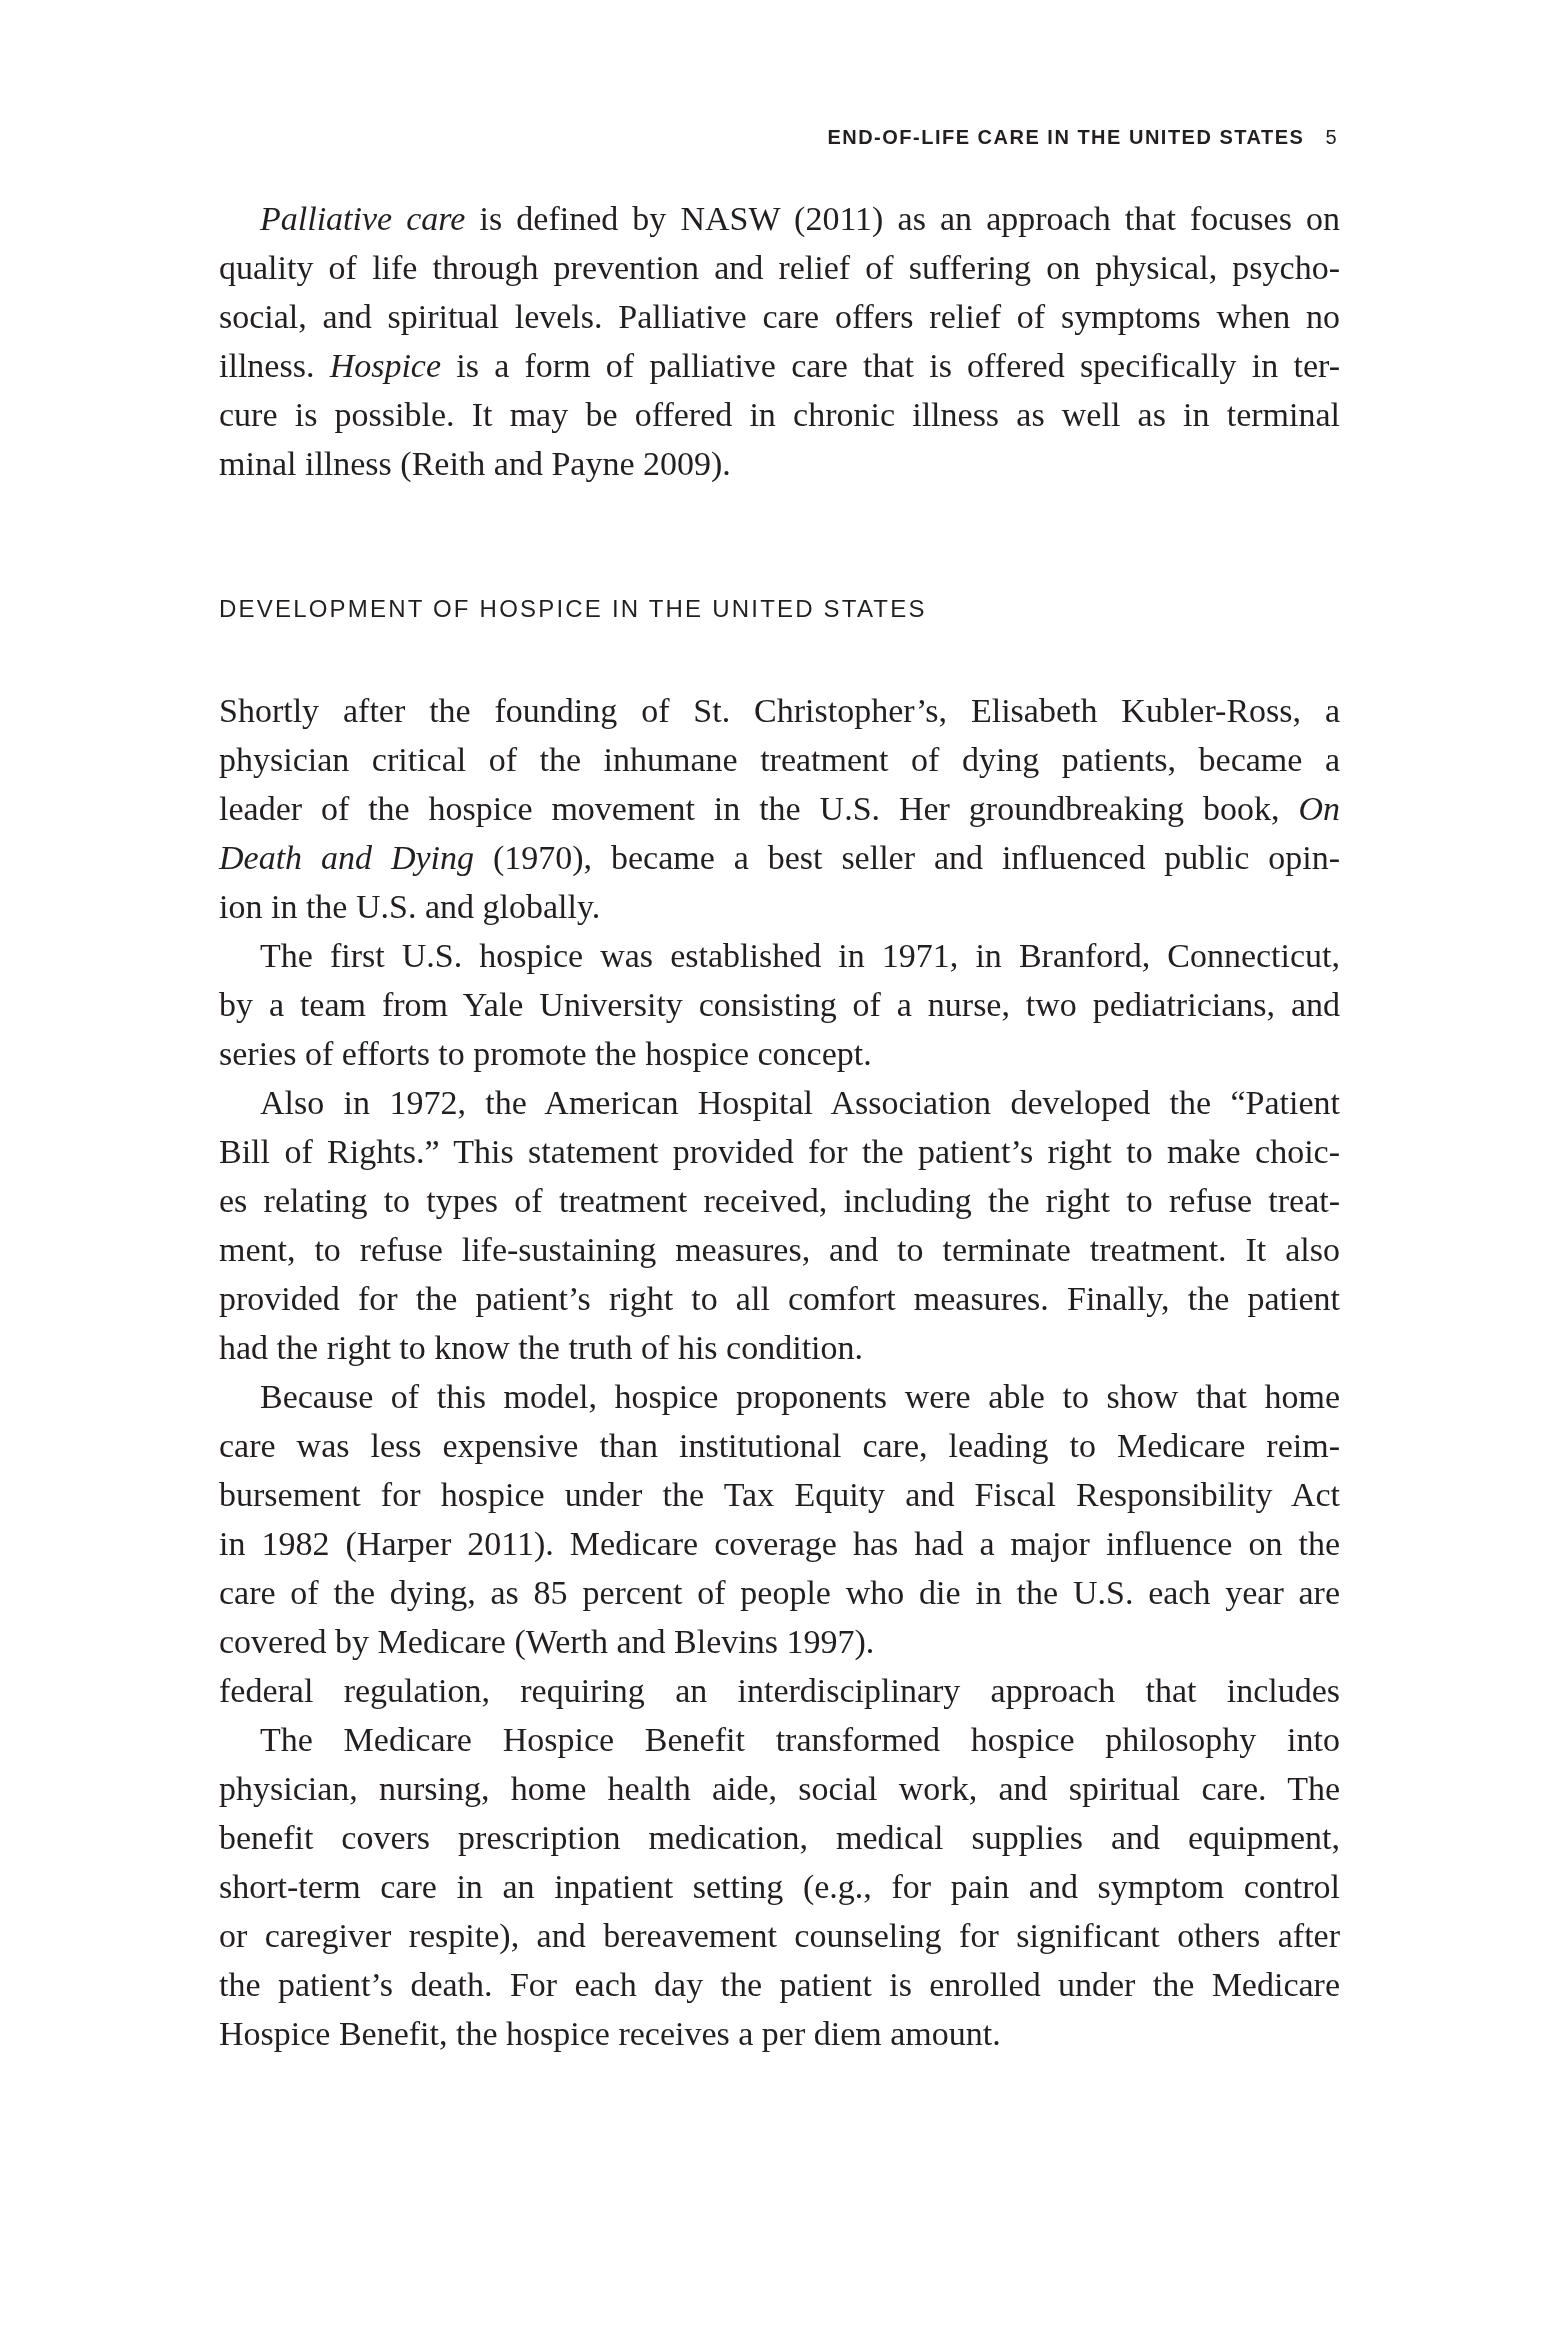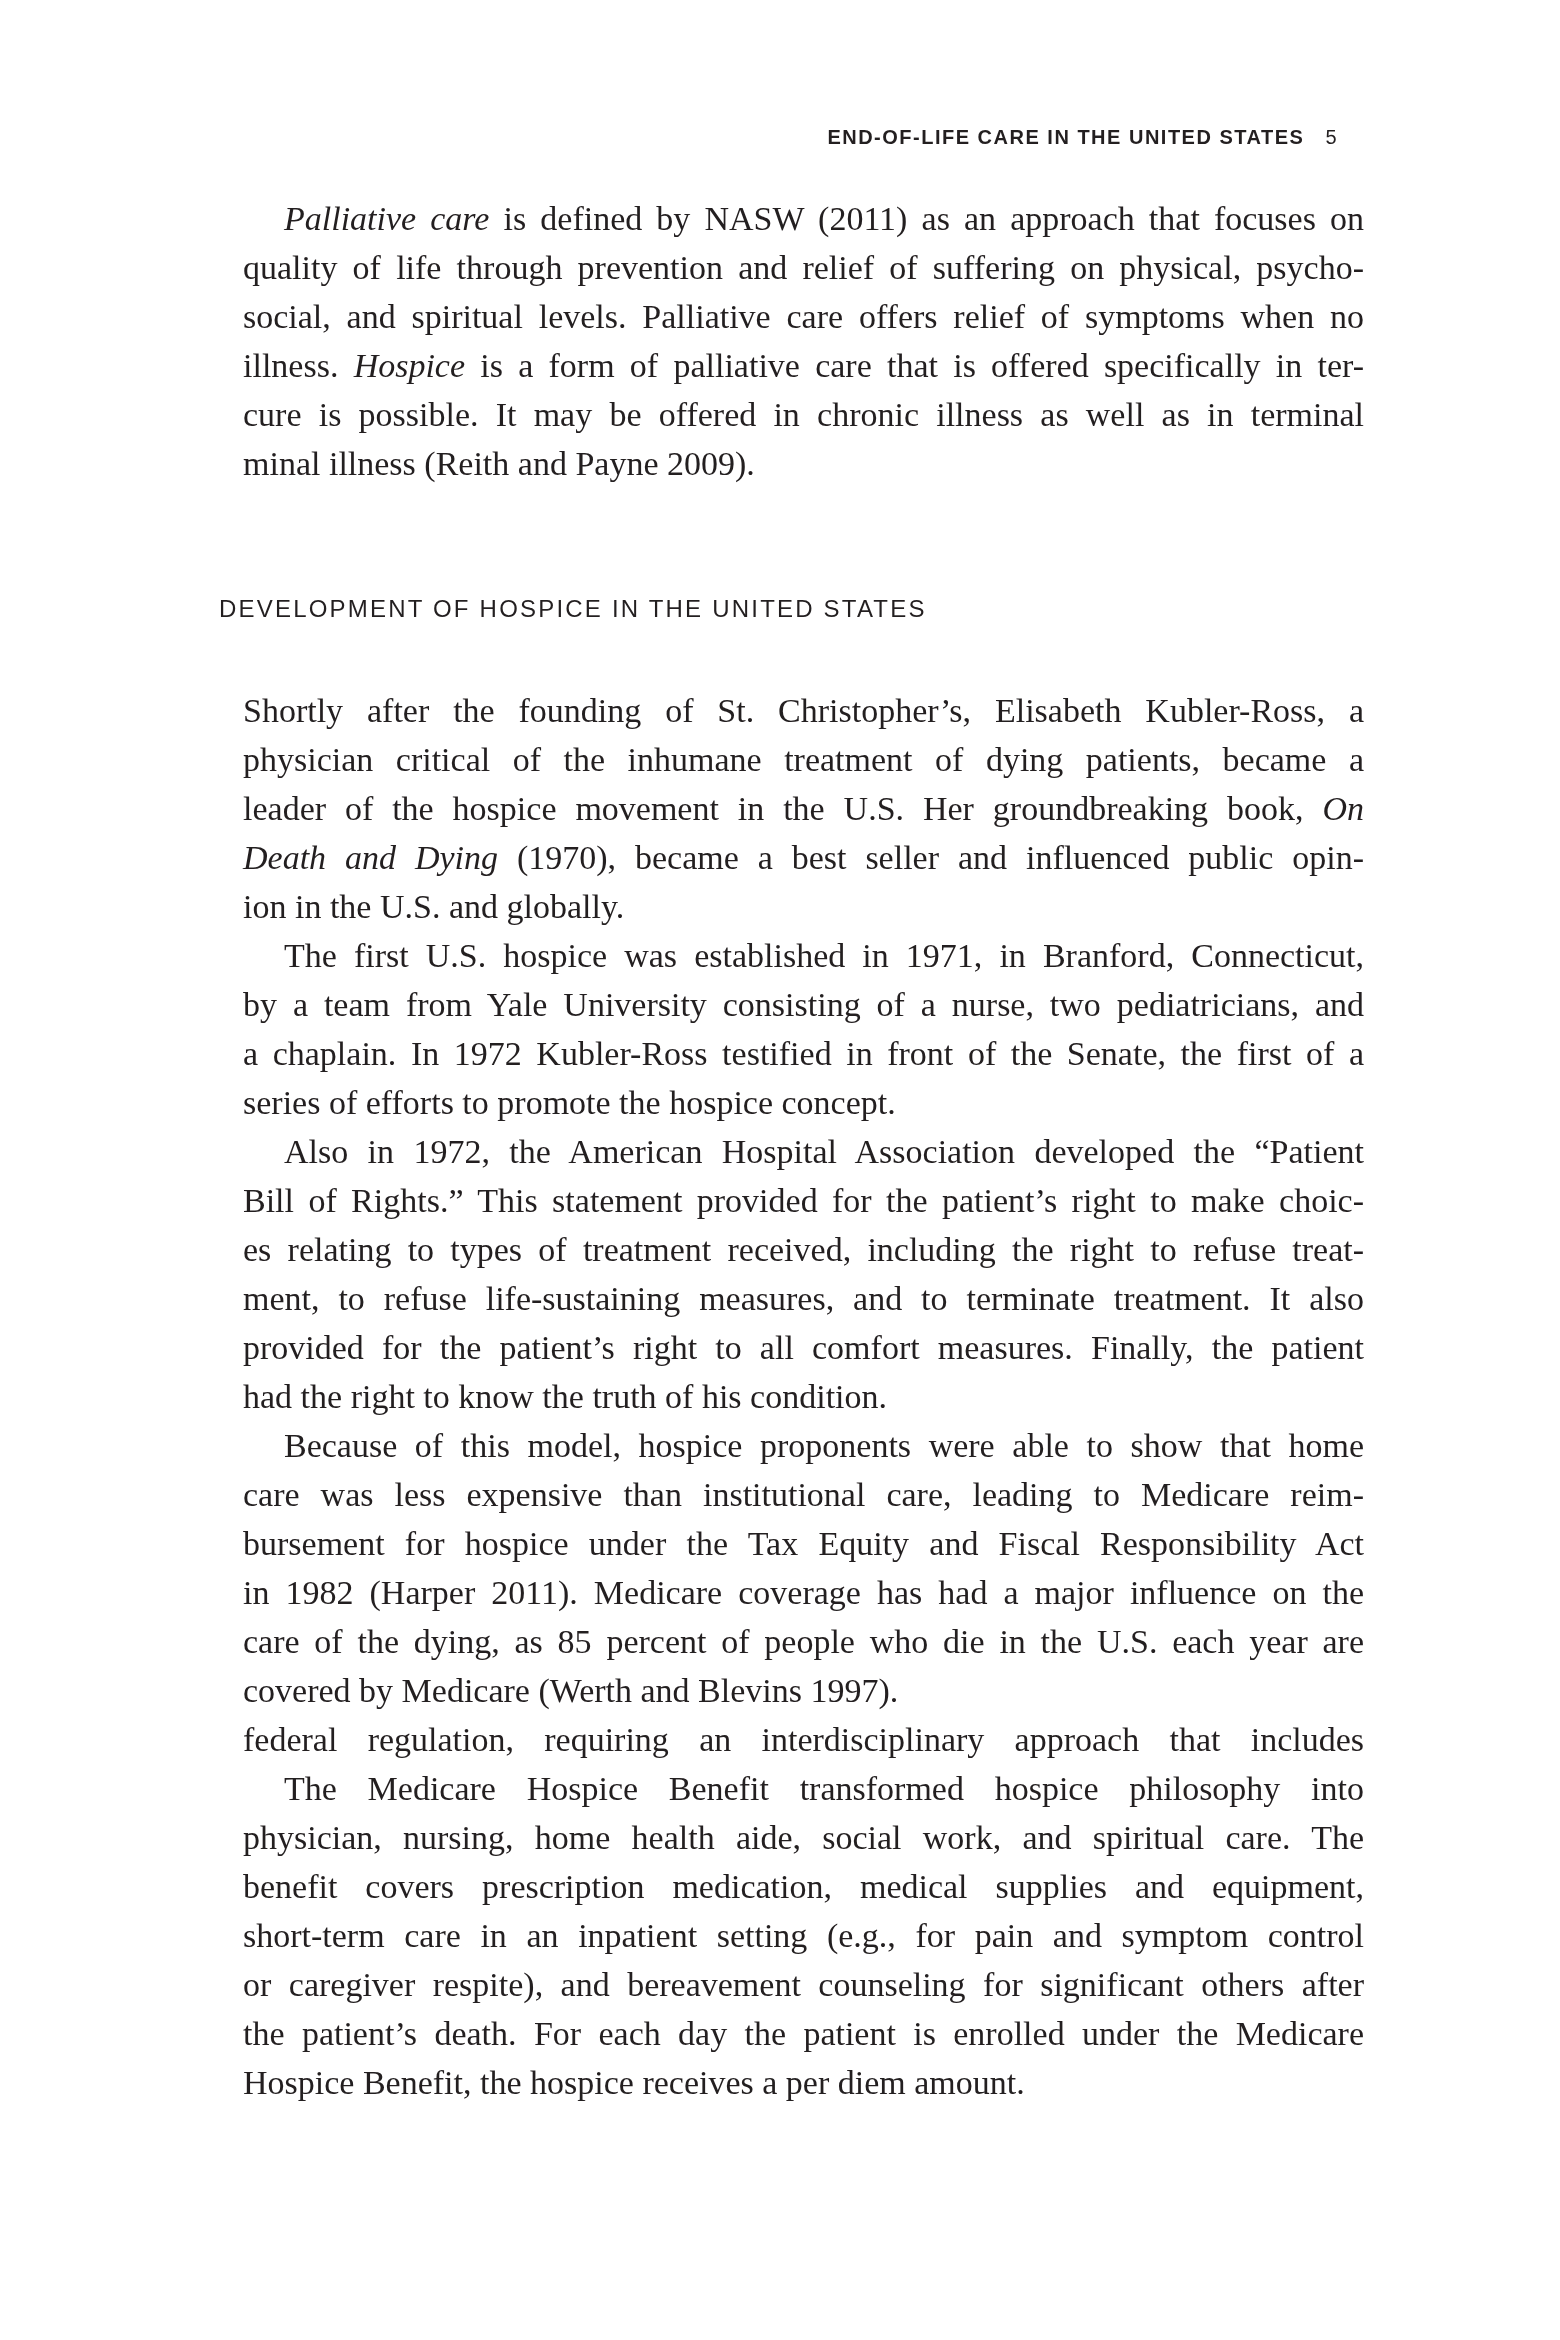--- a/index.html
+++ b/index.html
@@ -30,21 +30,20 @@
     margin-left: 21px;
   }
   .text-block {
     position: absolute;
     left: 219px;
     width: 1121px;
     font-family: "Liberation Serif", serif;
     font-size: 34px;
     line-height: 49px;
     color: #231f20;
-    margin-left: 24px;
   }
   .line {
     display: block;
     white-space: nowrap;
     text-align: justify;
     text-align-last: justify;
     height: 49px;
   }
   .line.last {
     text-align-last: left;
@@ -83,21 +82,20 @@
 <div class="text-block" style="top:686px;">
 
   <span class="line"><span>Shortly after the founding of St. Christopher’s, Elisabeth Kubler-Ross, a</span></span>
   <span class="line"><span>physician critical of the inhumane treatment of dying patients, became a</span></span>
   <span class="line"><span>leader of the hospice movement in the U.S. Her groundbreaking book, </span><em>On</em></span>
   <span class="line"><em>Death and Dying</em><span> (1970), became a best seller and influenced public opin-</span></span>
   <span class="line last"><span>ion in the U.S. and globally.</span></span>
 
   <span class="line indent"><span>The first U.S. hospice was established in 1971, in Branford, Connecticut,</span></span>
   <span class="line"><span>by a team from Yale University consisting of a nurse, two pediatricians, and</span></span>
-  <span class="line"><span>a chaplain. In 1972 Kubler-Ross testified in front of the Senate, the first of a</span></span>
   <span class="line last"><span>series of efforts to promote the hospice concept.</span></span>
 
   <span class="line indent"><span>Also in 1972, the American Hospital Association developed the “Patient</span></span>
   <span class="line"><span>Bill of Rights.” This statement provided for the patient’s right to make choic-</span></span>
   <span class="line"><span>es relating to types of treatment received, including the right to refuse treat-</span></span>
   <span class="line"><span>ment, to refuse life-sustaining measures, and to terminate treatment. It also</span></span>
   <span class="line"><span>provided for the patient’s right to all comfort measures. Finally, the patient</span></span>
   <span class="line last"><span>had the right to know the truth of his condition.</span></span>
 
   <span class="line indent"><span>Because of this model, hospice proponents were able to show that home</span></span>

